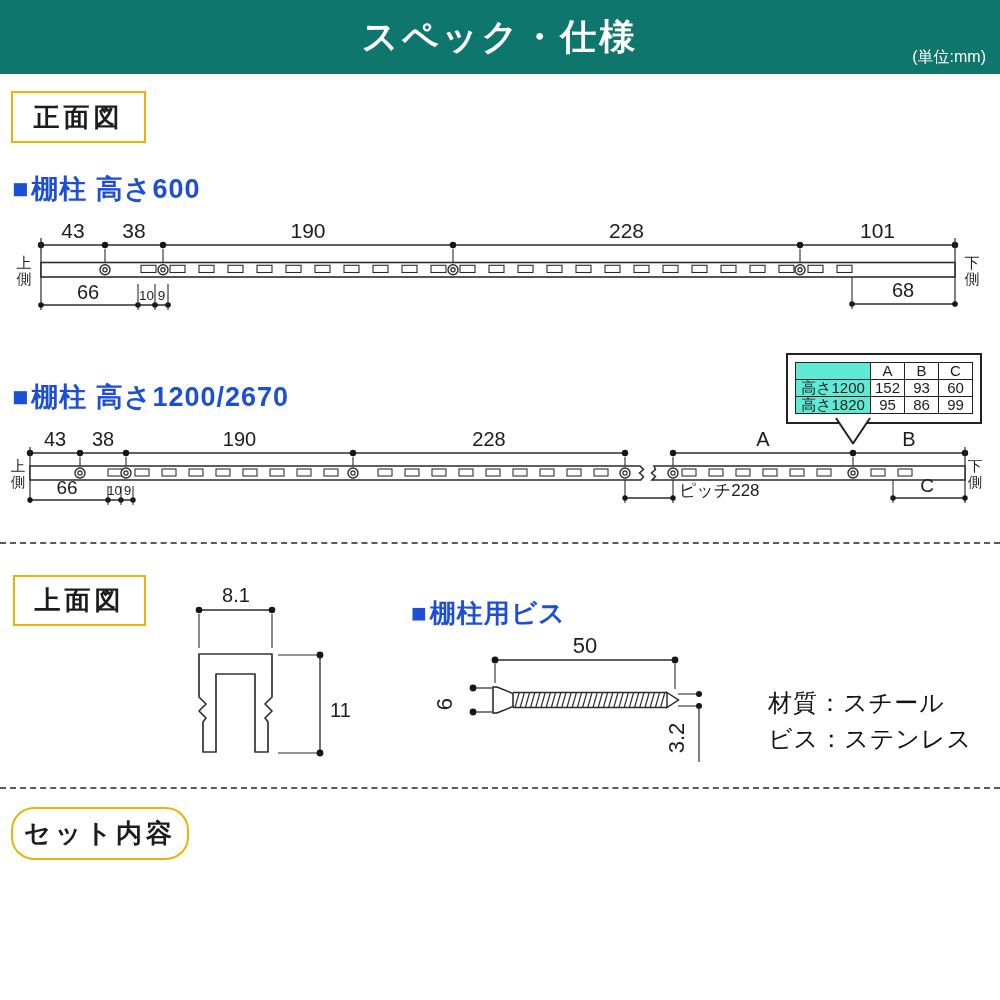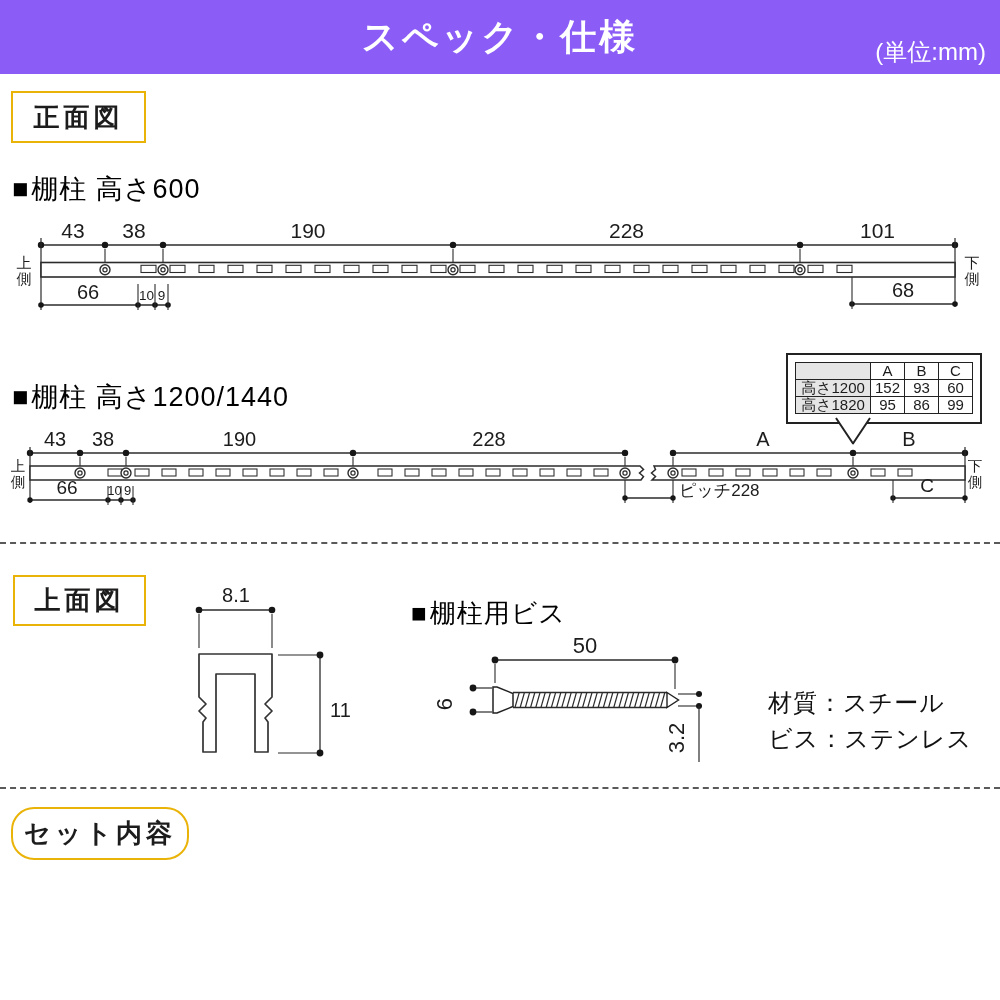--- a/index.html
+++ b/index.html
@@ -1,50 +1,50 @@
 <!DOCTYPE html>
 <html><head>
 <meta charset="utf-8">
 <style>
   html,body{margin:0;padding:0;background:#fff;}
   .page{position:relative;width:1000px;height:1000px;background:#fff;overflow:hidden;
         font-family:"Liberation Sans","DejaVu Sans",sans-serif;color:#1c1c1c;}
   
-  .header{position:absolute;left:0;top:0;width:1000px;height:74px;background:#8b5cf6;}
+  .header{position:absolute;left:0;top:0;width:1000px;height:74px;background:#0f766e;}
   .header .title{position:absolute;left:0;right:0;top:13px;text-align:center;color:#fff;
         font-size:36px;font-weight:700;letter-spacing:3px;}
-  .header .unit{position:absolute;right:14px;bottom:6px;color:#fff;font-size:24px;font-weight:400;}
+  .header .unit{position:absolute;right:14px;bottom:6px;color:#fff;font-size:16px;font-weight:400;}
   
   .label-box{position:absolute;border:2px solid #eab308;background:#fff;display:flex;
         align-items:center;justify-content:center;font-size:26px;font-weight:600;letter-spacing:4px;}
   #box-front{left:11px;top:91px;width:131px;height:48px;}
   #box-top{left:13px;top:575px;width:129px;height:47px;}
   #box-set{left:11px;top:807px;width:174px;height:49px;border-radius:23px;}
   
-  .sec-heading{position:absolute;font-size:27px;font-weight:400;color:#000000;letter-spacing:1px;}
+  .sec-heading{position:absolute;font-size:27px;font-weight:700;color:#1d4ed8;letter-spacing:1px;}
   #h-rail600{left:12px;top:171px;}
   #h-rail1200{left:12px;top:379px;}
   #h-screw{left:411px;top:596px;font-size:26px;}
   .sq{margin-right:2px;}
   
   svg{position:absolute;overflow:visible;}
   svg text{font-family:"Liberation Sans","DejaVu Sans",sans-serif;fill:#1c1c1c;}
   #svg-rail600{left:0;top:210px;}
   #svg-rail1200{left:0;top:425px;}
   #svg-profile{left:170px;top:575px;}
   #svg-screw{left:420px;top:630px;}
   
   .callout{position:absolute;left:786px;top:353px;width:192px;height:67px;border:2px solid #222;
         background:#fff;z-index:1;}
   .callout table{border-collapse:collapse;margin:7px auto 0 auto;}
   .callout td,.callout th{border:1.6px solid #222;font-size:15px;font-weight:400;text-align:center;
         height:16px;padding:0 2px;line-height:16px;}
   .callout .lab{width:70px;}
   .callout .val{width:29px;}
-  .gray{background:#e5e5e5;}
+  .gray{background:#5eead4;}
   #pointer{left:833px;top:416px;z-index:2;}
   
   .divider{position:absolute;left:0;width:1000px;height:0;border-top:2px dashed #5a5a5a;}
   #div1{top:542px;}
   #div2{top:787px;}
   
   .mat{position:absolute;font-size:24px;letter-spacing:1px;color:#111;}
   #mat1{left:768px;top:687px;}
   #mat2{left:768px;top:723px;}
   
@@ -137,21 +137,21 @@
       <circle cx="955" cy="304" r="2.8" fill="#161616"></circle>
       <line x1="852" y1="277" x2="852" y2="309" stroke="#2b2b2b" stroke-width="1.1"></line>
       <text x="903" y="297" font-size="20" text-anchor="middle">68</text>
       <text x="24" y="268" font-size="15" text-anchor="middle">上</text>
       <text x="24" y="284" font-size="15" text-anchor="middle">側</text>
       <text x="972" y="268" font-size="15" text-anchor="middle">下</text>
       <text x="972" y="284" font-size="15" text-anchor="middle">側</text>
     </svg>
 
   <div class="sec-heading" id="h-rail1200">
-    <span class="sq">■</span><span>棚柱 高さ1200/1440</span>
+    <span class="sq">■</span><span>棚柱 高さ1200/2670</span>
   </div>
 
   <div class="callout">
     <table>
       <tbody>
           <tr>
         <td class="lab gray"></td>
         <td class="val">A</td>
         <td class="val">B</td>
         <td class="val">C</td>

